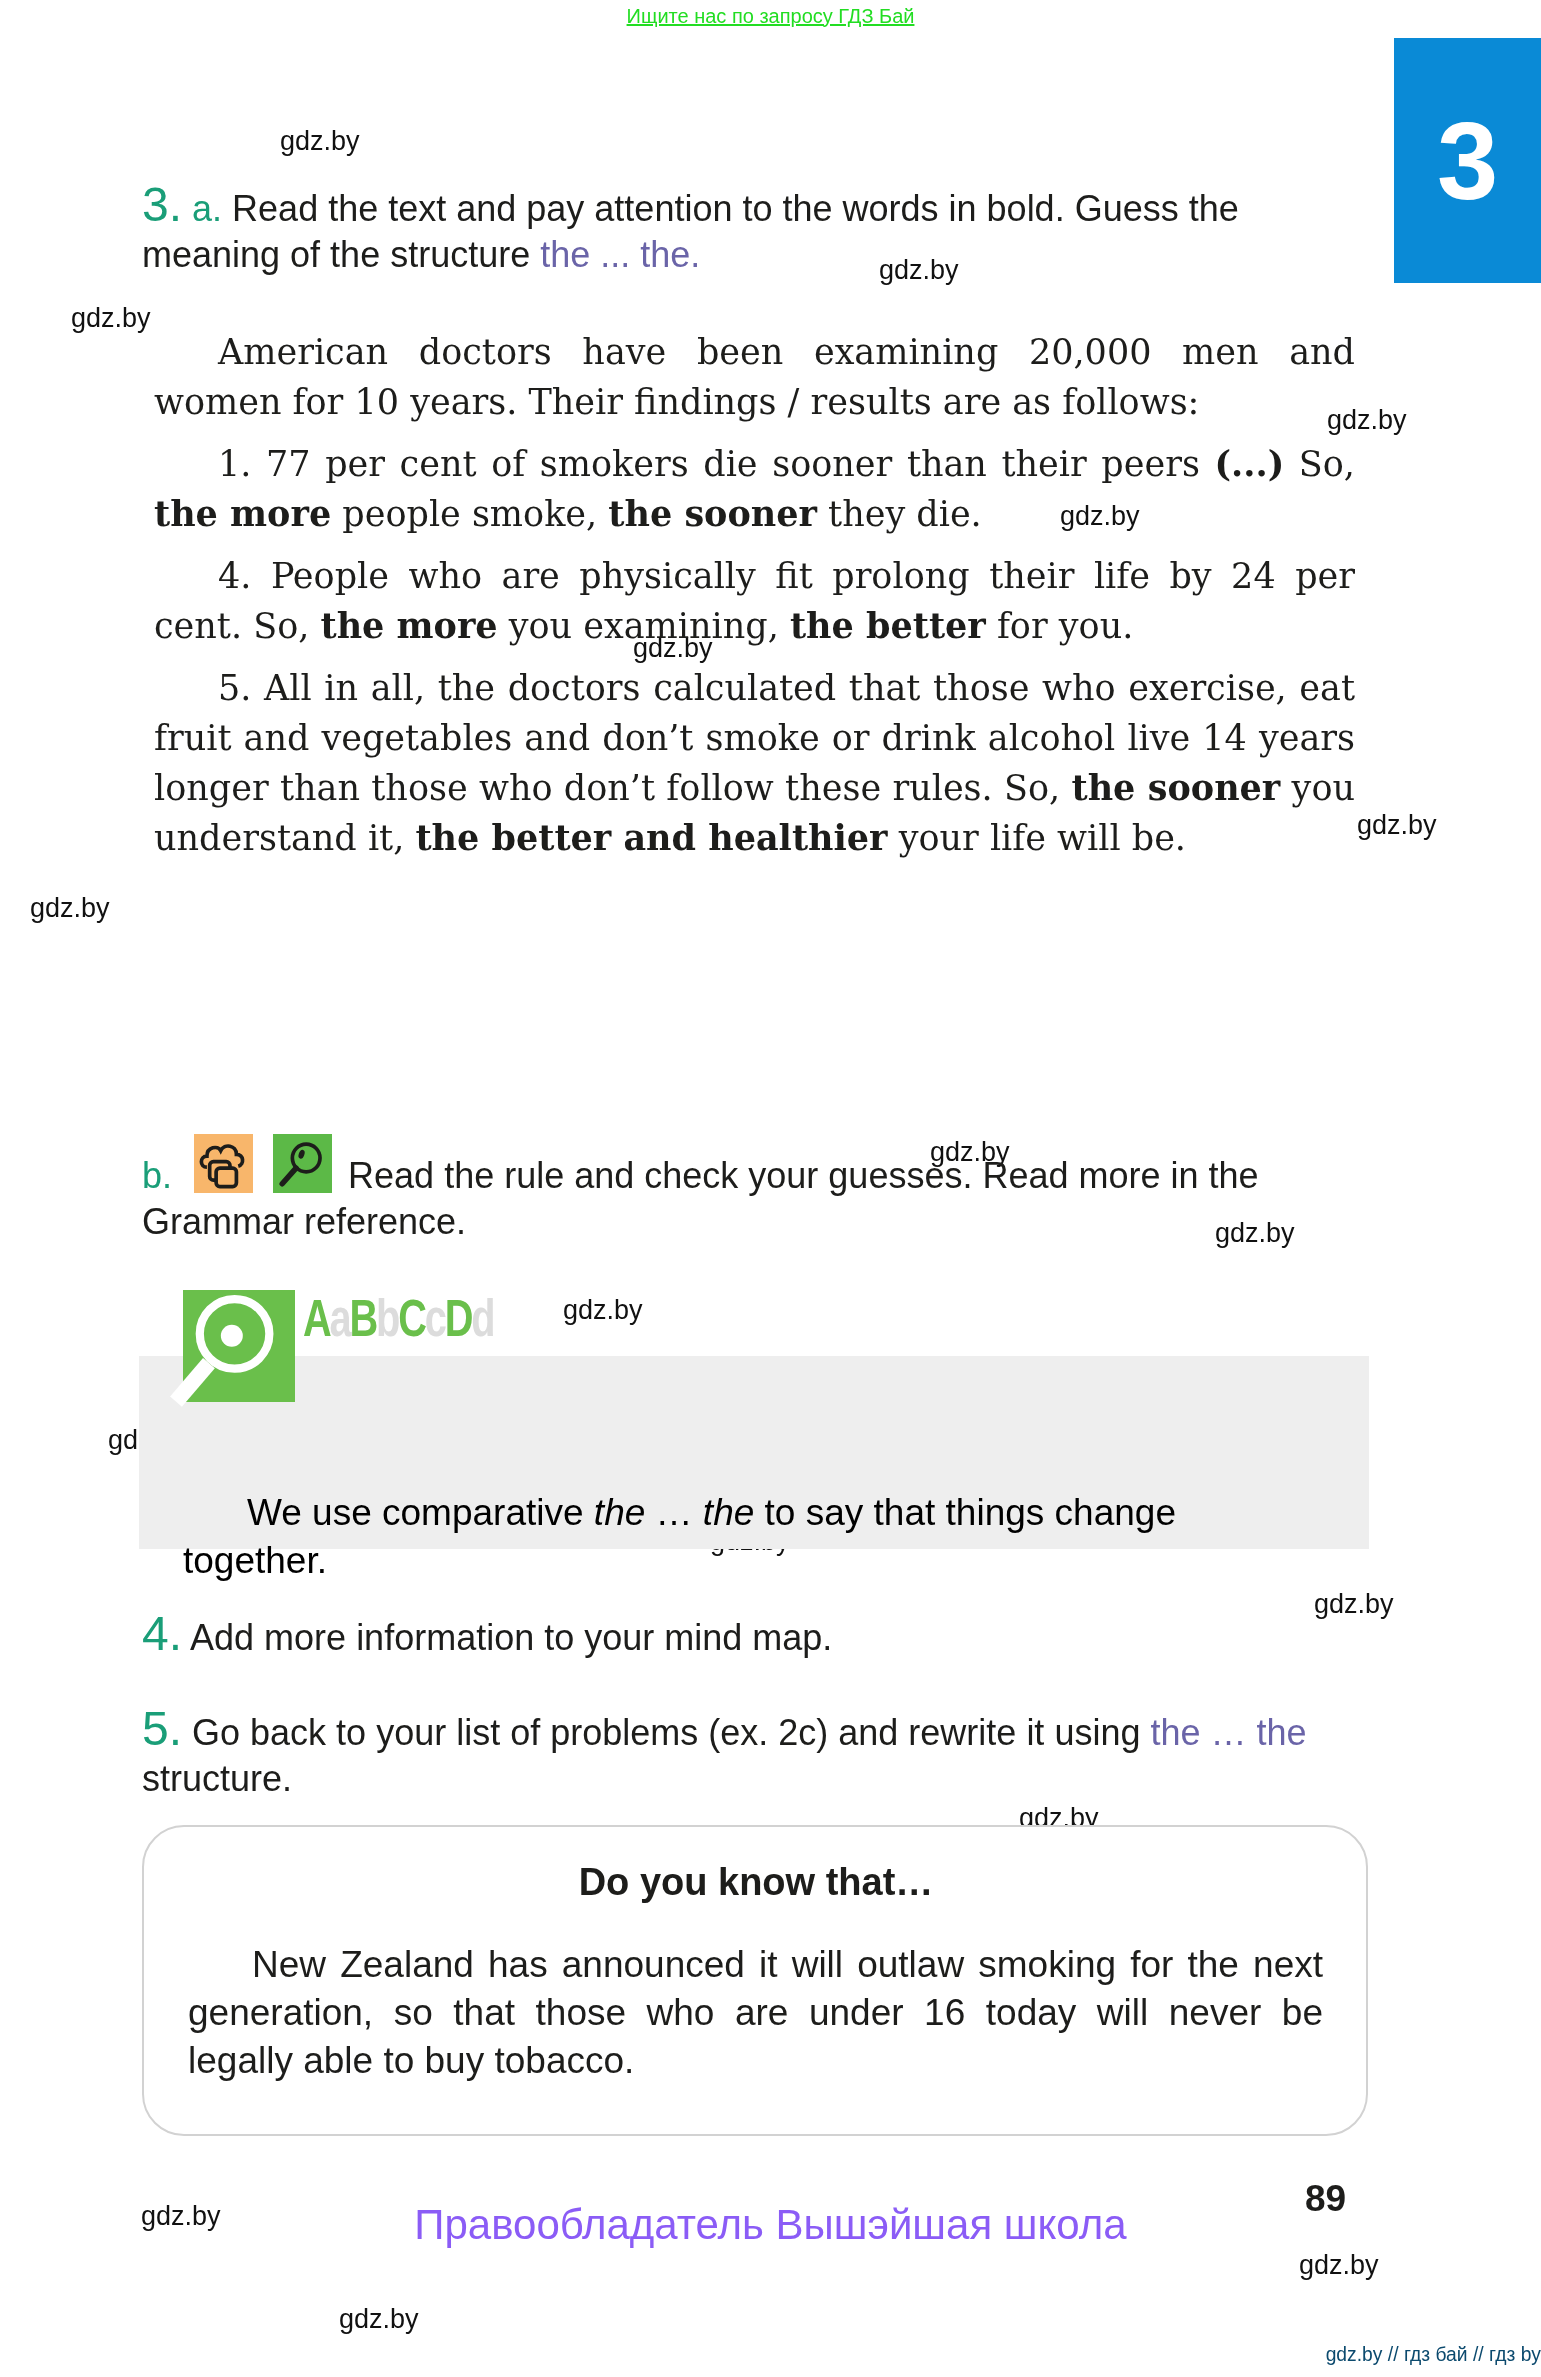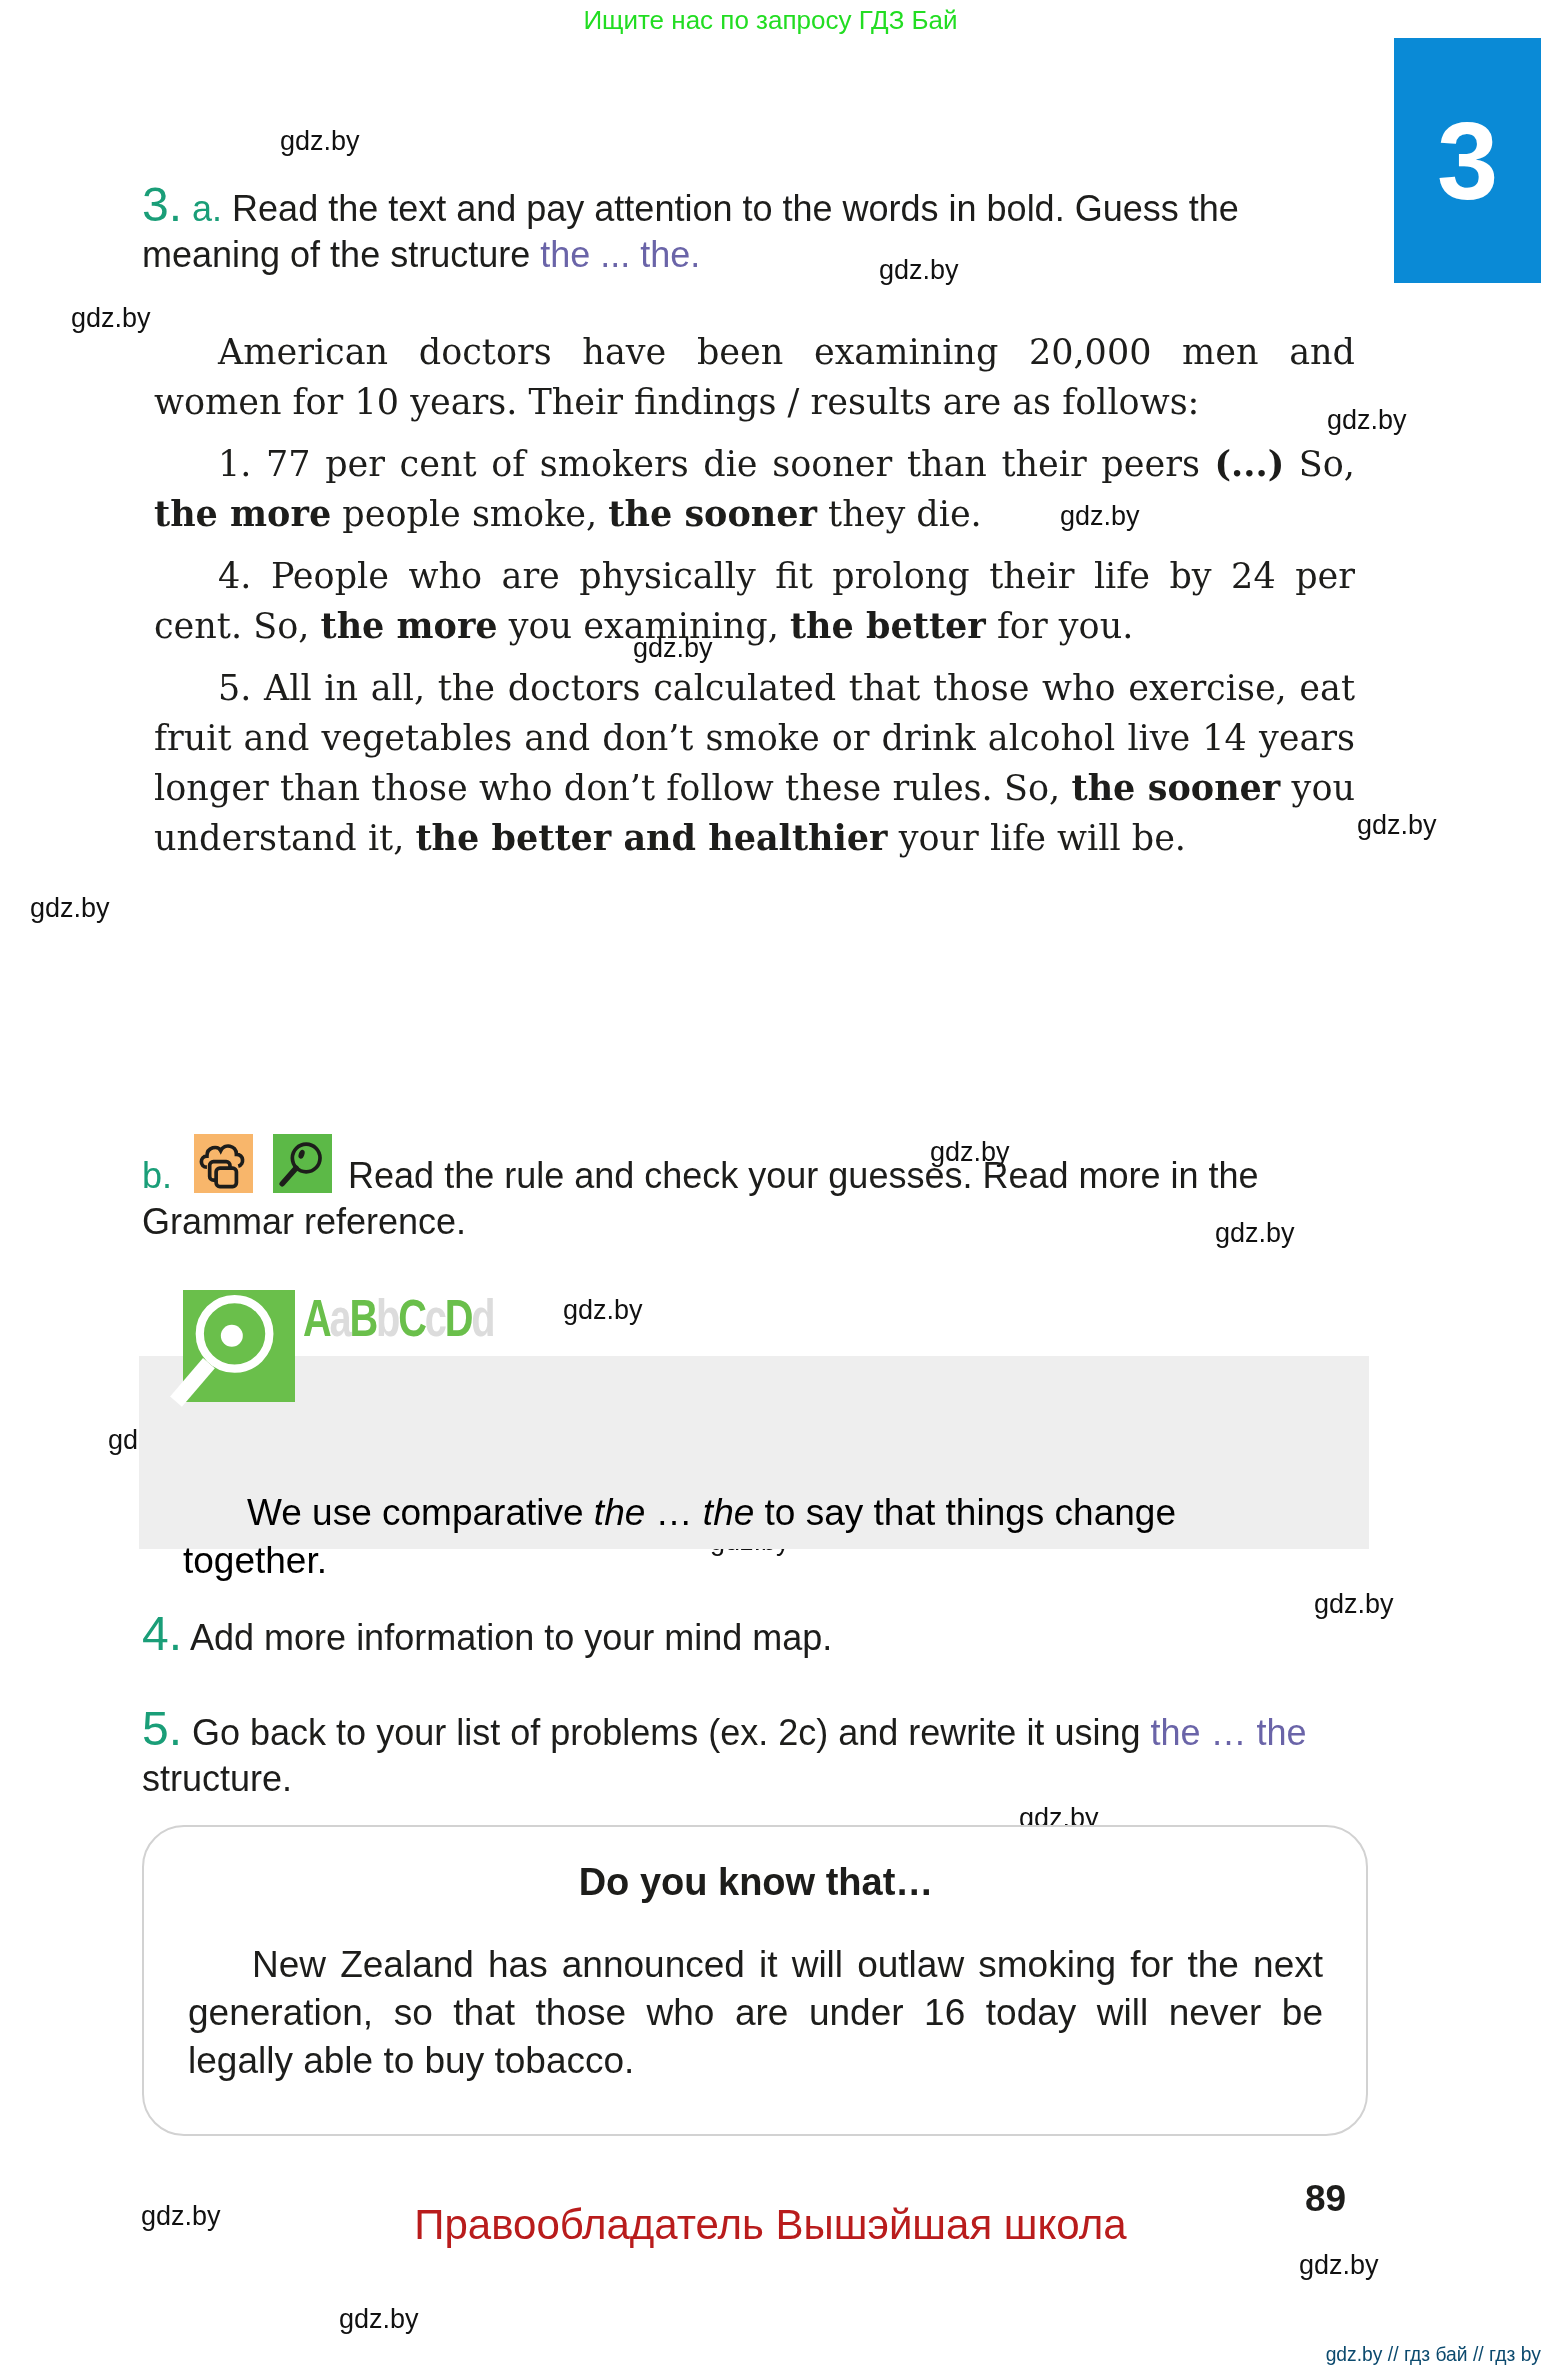--- a/index.html
+++ b/index.html
@@ -1,39 +1,39 @@
 <!DOCTYPE html>
 <html style="font-size:14.7px"><head>
 <meta charset="utf-8">
 <style>
   html, body { margin:0; padding:0; background:#ffffff; }
   body { width:1541px; height:2377px; position:relative; overflow:hidden; }
   .abs { position:absolute; }
   .sans { font-family:"Liberation Sans", sans-serif; }
   .wm { position:absolute; font-family:"Liberation Sans", sans-serif; font-size:27px; color:#111; white-space:nowrap; line-height:1;margin-top:20px; }
-  .top-banner { left:0; width:1541px; top:4.6px; text-align:center; color:#22dd22; font-size:26px; }
+  .top-banner { left:0; width:1541px; top:4.6px; text-align:center; color:#22dd22; font-size:20px;text-decoration:underline; }
   .chapter-tab { left:1394px; top:38px; width:147px; height:245px; background:#0a8ad6; display:flex; align-items:center; justify-content:center; }
   .chapter-tab span { color:#fff; font-family:"Liberation Sans", sans-serif; font-weight:bold; font-size:110px; line-height:1; }
   .task { position:absolute; left:142px; width:1227px; font-family:"Liberation Sans", sans-serif; font-weight:normal; font-size:36px; color:#1d1d1b; line-height:46px; }
   .num { color:#1a9e78; font-size:48px; }
   .letter { color:#1a9e78; }
   .purple { color:#6a64a8; }
   .body-text { position:absolute; left:142px; width:1225px; font-family:"DejaVu Serif", serif; font-size:35px; color:#1d1d1b; line-height:50px; text-align:justify; }
   .body-text p { margin:12px; text-indent:64px; text-align:justify; }
   .body-text b { font-weight:bold; }
   .icon-box { position:absolute; width:59px; height:59px; }
   .grammar-box { position:absolute; left:139px; top:1356px; width:1230px; height:193px; background:#eeeeee; }
   .grammar-text { position:absolute; left:183px; top:1489px; width:1140px; font-family:"Liberation Sans", sans-serif; font-size:37px; color:#000000; line-height:48px; }
   .grammar-text .indent { display:inline-block; width:64px; }
   .dyk-box { position:absolute; left:142px; top:1825px; width:1222px; height:307px; border:2.8px solid #d2d2d2; border-radius:42px; background:#fff; }
   .dyk-title { position:absolute; left:142px; width:1228px; top:1861px; text-align:center; font-family:"Liberation Sans", sans-serif; font-weight:bold; font-size:38px; color:#1d1d1b; }
   .dyk-text { position:absolute; left:188px; top:1941px; width:1135px; font-family:"Liberation Sans", sans-serif; font-size:37px; color:#1d1d1b; line-height:48px; text-align:justify; }
   .dyk-text .indent { display:inline-block; width:64px; }
   .page-num { position:absolute; left:1305px; top:2178px; font-family:"Liberation Sans", sans-serif; font-weight:bold; font-size:37px; color:#1d1d1b; }
-  .copyright { position:absolute; left:0; width:1541px; top:2201px; text-align:center; font-family:"Liberation Sans", sans-serif; font-size:42px; color:#b91c1c; }
+  .copyright { position:absolute; left:0; width:1541px; top:2201px; text-align:center; font-family:"Liberation Sans", sans-serif; font-size:42px; color:#8b5cf6; }
   .footer-links { position:absolute; left:0; width:1541px; top:2344px; text-align:right; font-family:"Liberation Sans", sans-serif; font-size:19.3px; color:#0c4a6e; }
 </style>
 </head>
 <body>
 
 <div class="abs sans top-banner">Ищите нас по запросу ГДЗ Бай</div>
 
 <div class="abs chapter-tab">
   <span>3</span>
 </div>

